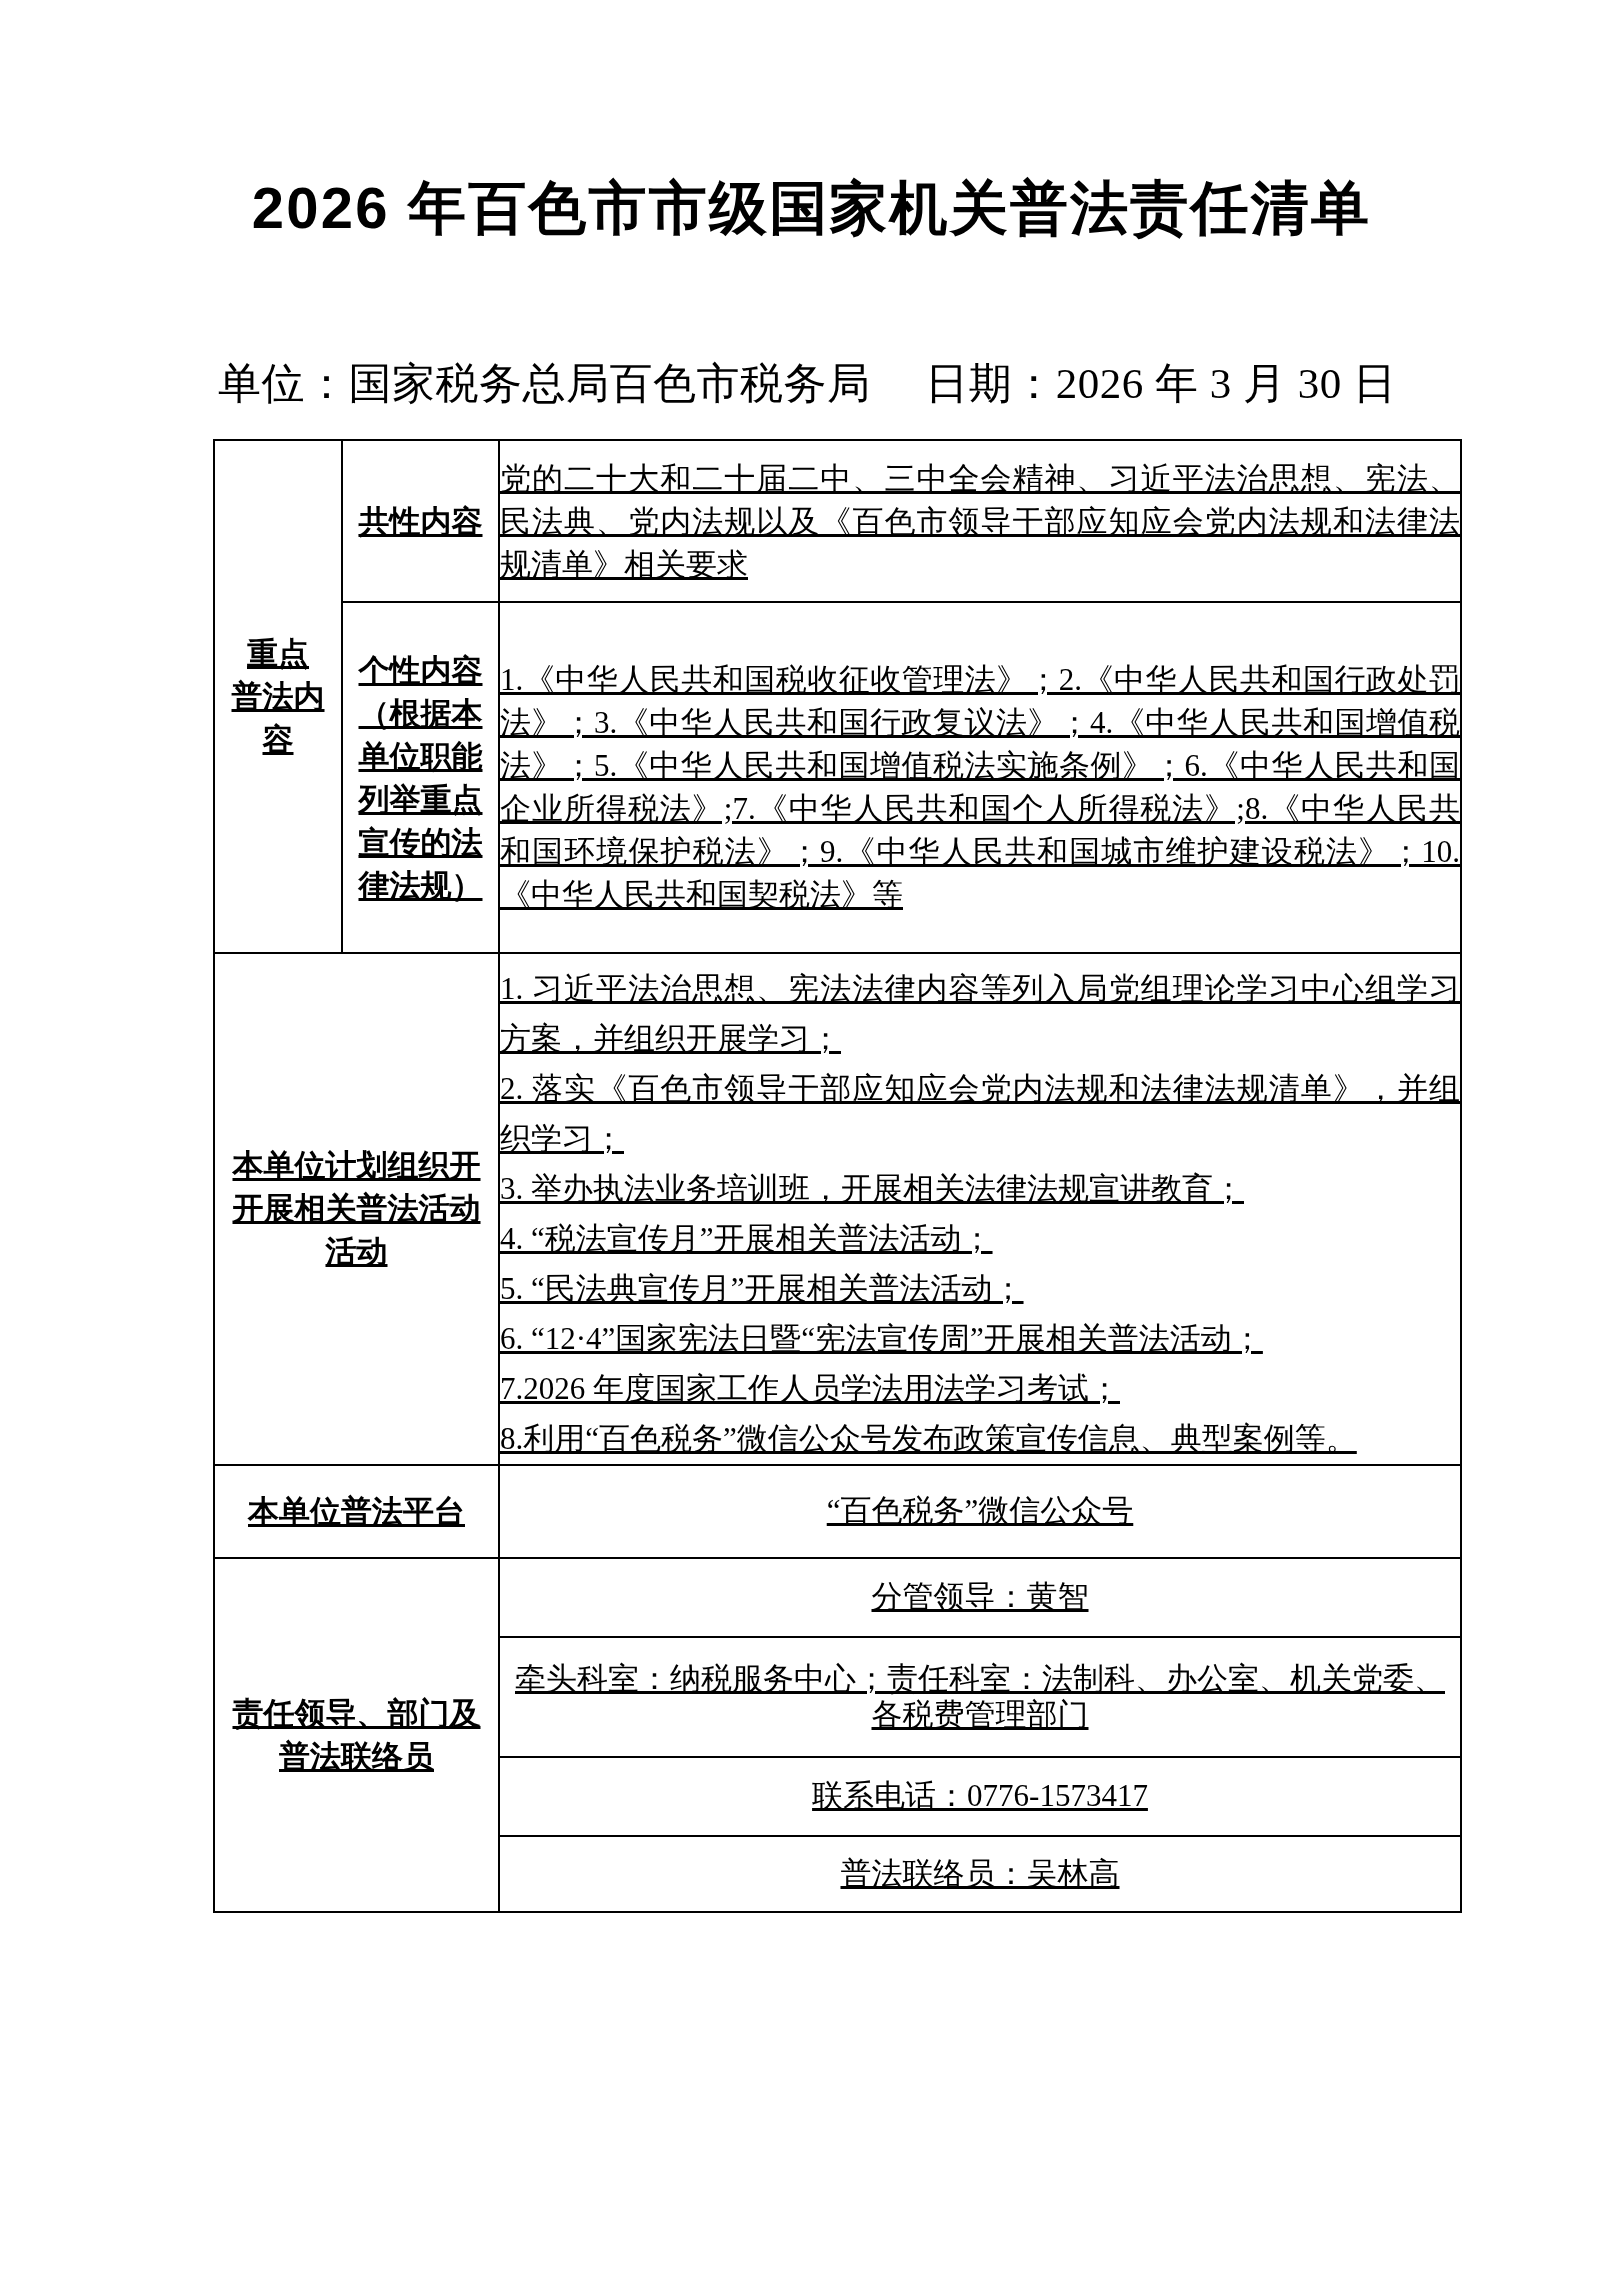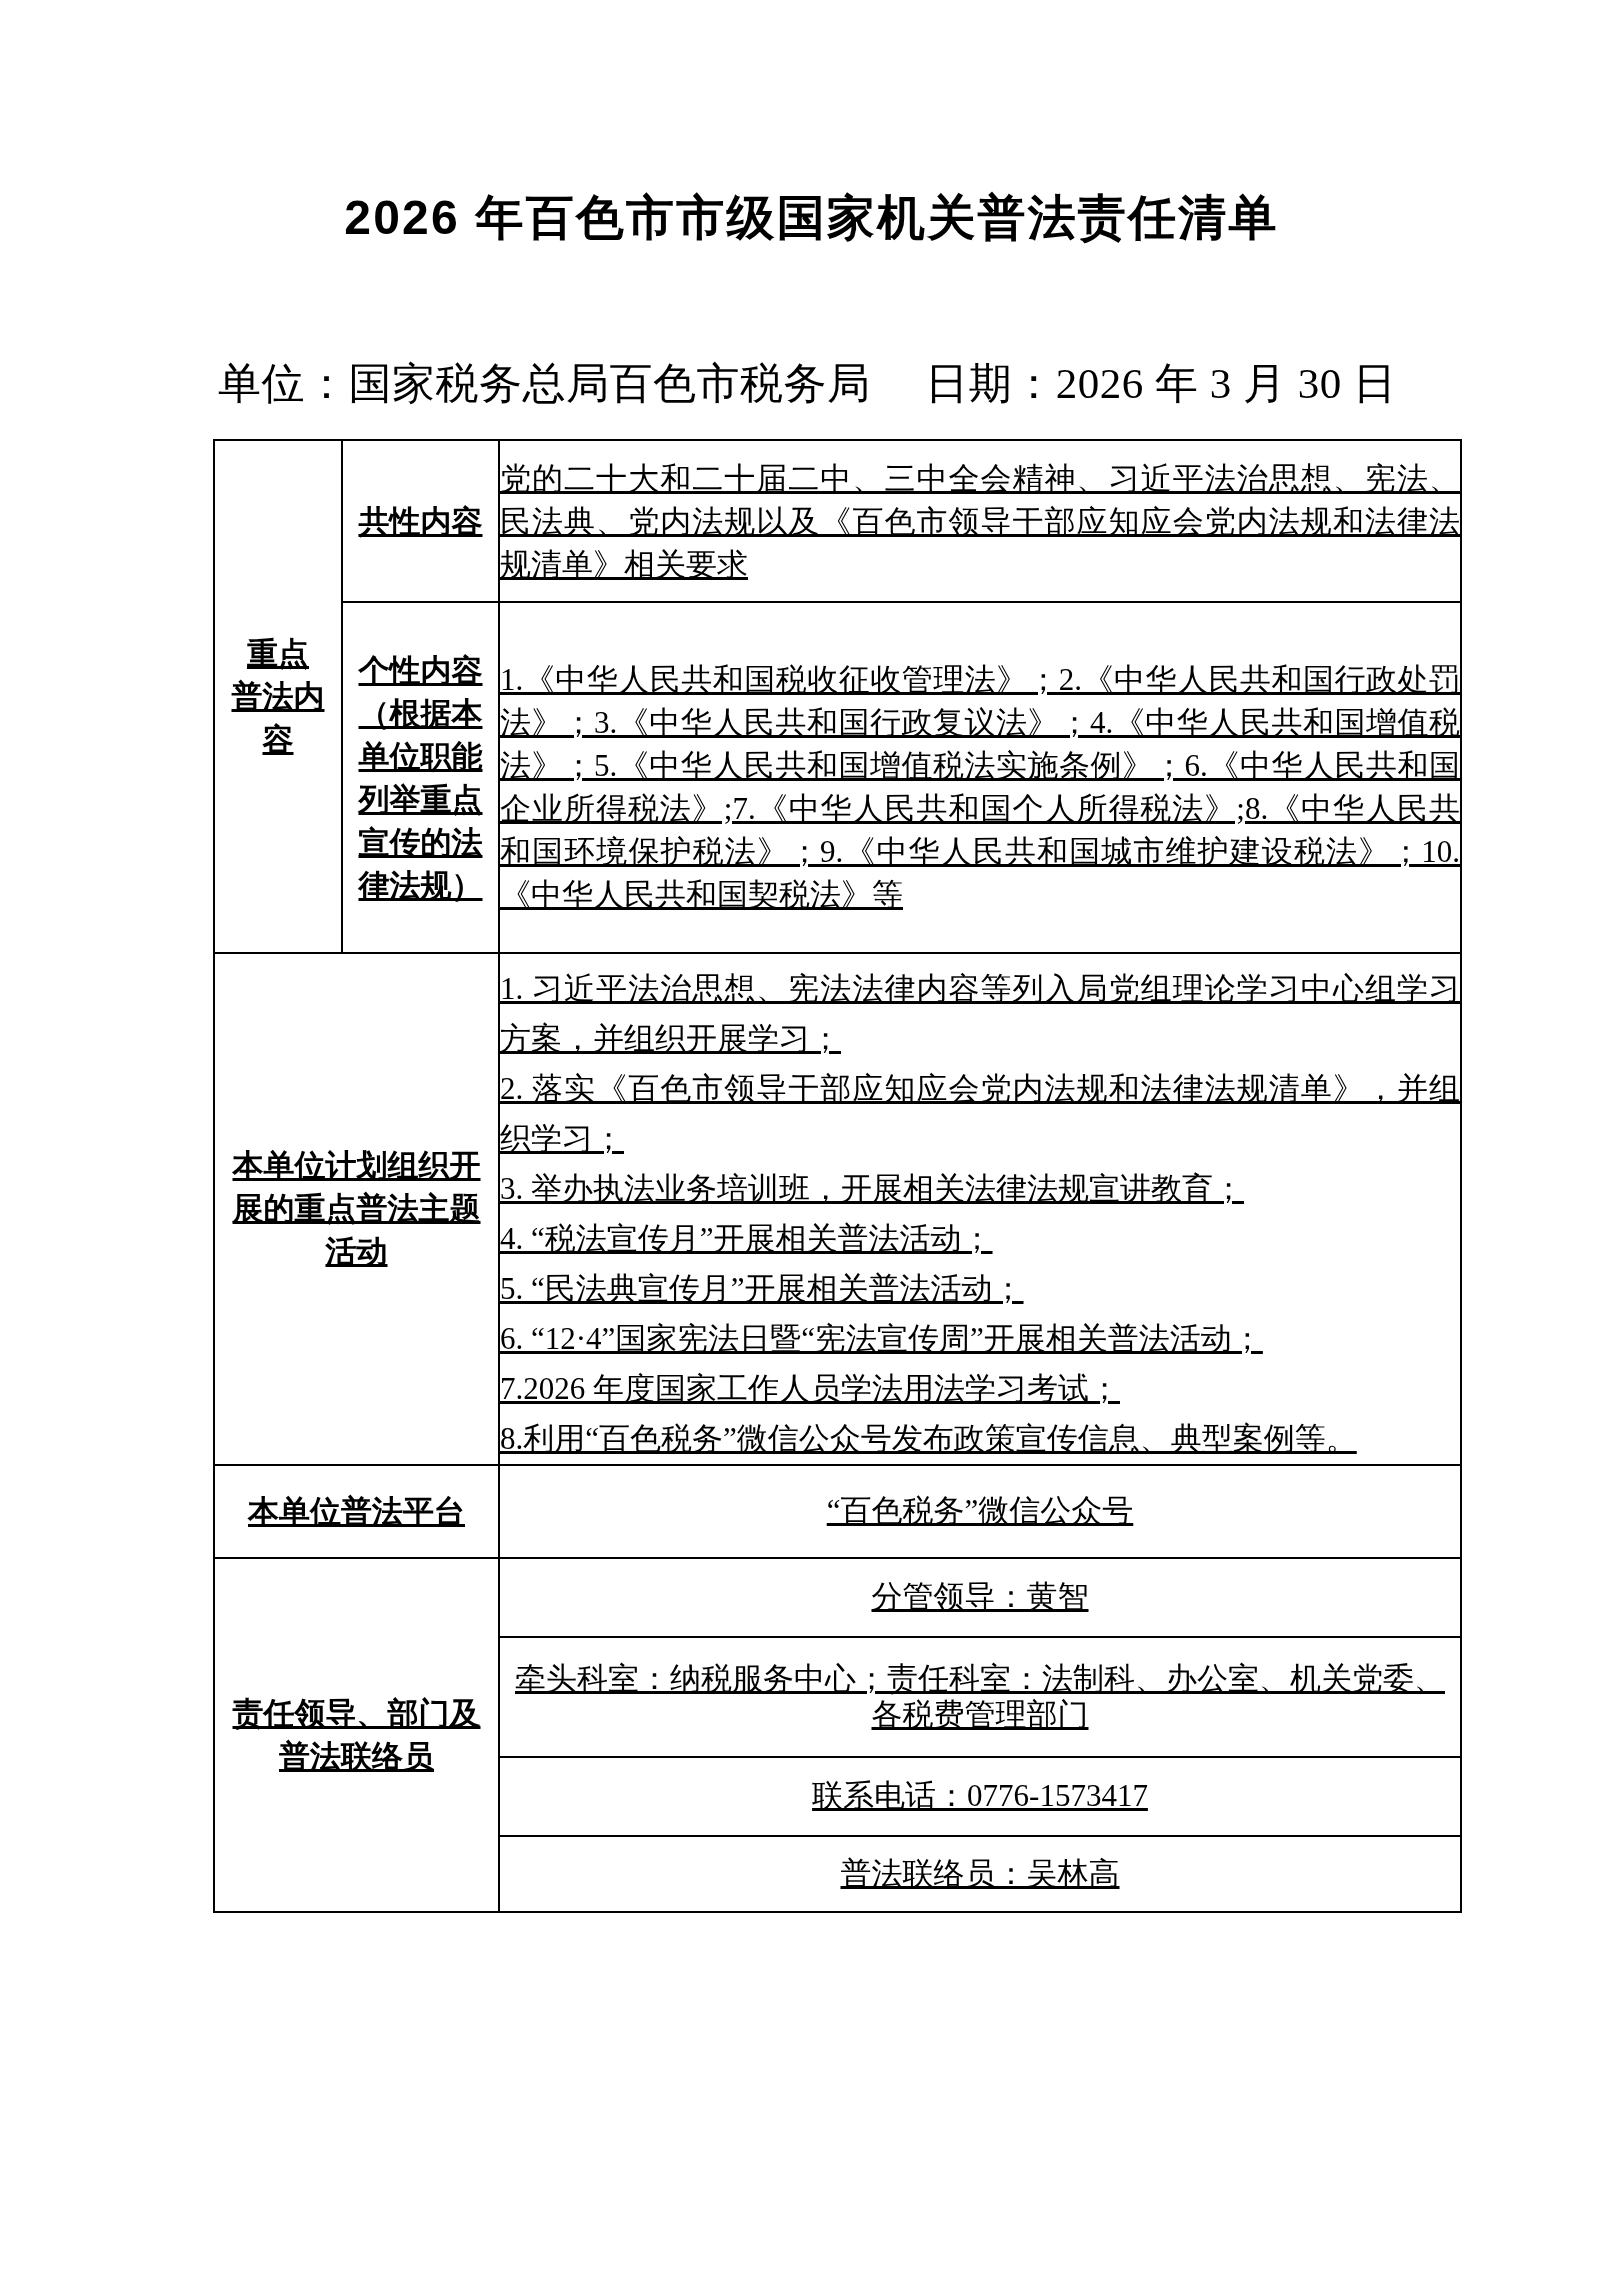--- a/index.html
+++ b/index.html
@@ -4,25 +4,25 @@
 <style>
   html,body{margin:0;padding:0;background:#ffffff;}
   .page{
     position:relative;
     width:1623px;height:2295px;
     background:#ffffff;color:#000;
     font-family:"Liberation Serif","DejaVu Serif",serif;
     overflow:hidden;
   }
   .doc-title{
-    position:absolute;top:184px;left:0;width:100%;
+    position:absolute;top:174px;left:0;width:100%;
     text-align:center;
     font-family:"Liberation Sans","DejaVu Sans",sans-serif;
     font-weight:900;
-    font-size:48px;line-height:67px;
+    font-size:58px;line-height:67px;
     letter-spacing:2.2px;
     white-space:nowrap;
   }
   .unit-line{
     position:absolute;top:359px;left:218px;
     font-size:43px;line-height:50px;
     letter-spacing:0.5px;
     white-space:nowrap;
   }
   table.resp{
@@ -101,21 +101,21 @@
       <td class="lbl">个性内容
 （根据本
 单位职能
 列举重点
 宣传的法
 律法规）</td>
       <td class="content">1.《中华人民共和国税收征收管理法》；2.《中华人民共和国行政处罚法》；3.《中华人民共和国行政复议法》；4.《中华人民共和国增值税法》；5.《中华人民共和国增值税法实施条例》；6.《中华人民共和国企业所得税法》;7.《中华人民共和国个人所得税法》;8.《中华人民共和国环境保护税法》；9.《中华人民共和国城市维护建设税法》；10.《中华人民共和国契税法》等</td>
     </tr>
     <tr class="r3">
       <td class="lbl" colspan="2">本单位计划组织开
-展的重点普法主题
+开展相关普法活动
 活动</td>
       <td class="content">1. 习近平法治思想、宪法法律内容等列入局党组理论学习中心组学习方案，并组织开展学习；
 2. 落实《百色市领导干部应知应会党内法规和法律法规清单》，并组织学习；
 3. 举办执法业务培训班，开展相关法律法规宣讲教育；
 4. “税法宣传月”开展相关普法活动；
 5. “民法典宣传月”开展相关普法活动；
 6. “12·4”国家宪法日暨“宪法宣传周”开展相关普法活动；
 7.2026 年度国家工作人员学法用法学习考试；
 8.利用“百色税务”微信公众号发布政策宣传信息、典型案例等。</td>
     </tr>

